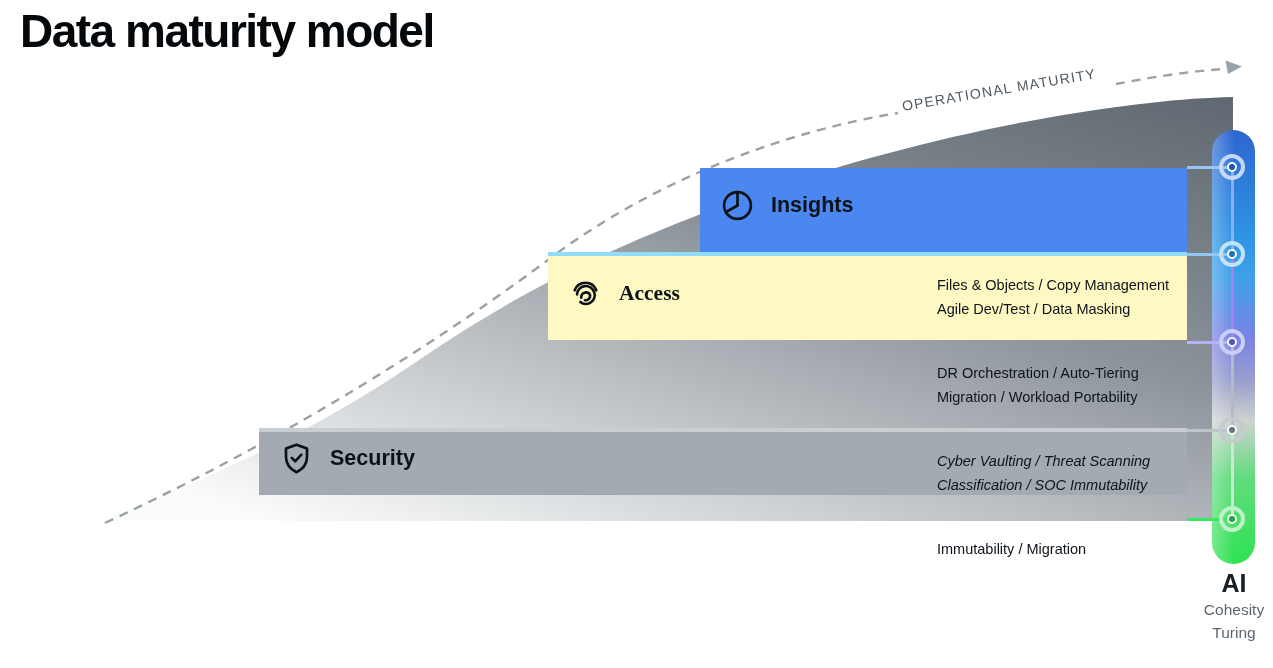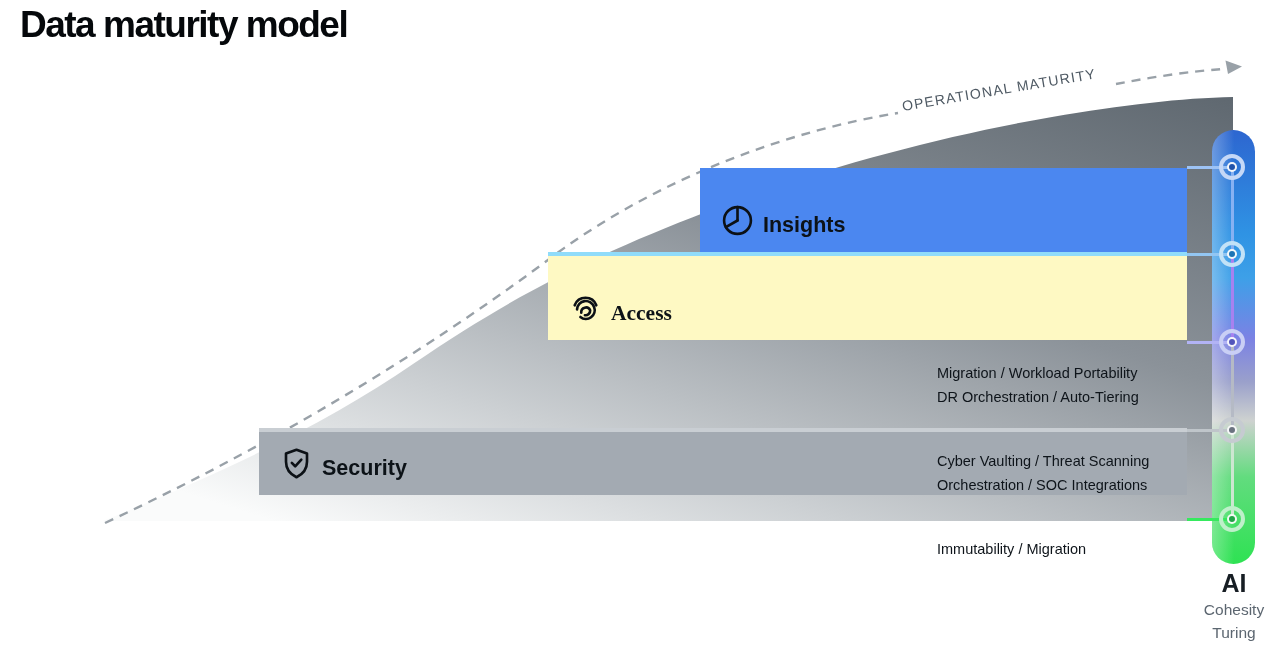--- a/index.html
+++ b/index.html
@@ -1,36 +1,36 @@
 <!DOCTYPE html>
 <html><head>
 <meta charset="utf-8">
 <style>
   html,body{margin:0;padding:0;background:#fff;}
   .stage{position:relative;width:1273px;height:668px;background:#ffffff;overflow:hidden;
          font-family:"Liberation Sans",sans-serif;}
-  .title{position:absolute;left:20px;top:4px;font-size:37px;font-weight:800;color:#05080b;
+  .title{position:absolute;left:20px;top:4px;font-size:46px;font-weight:800;color:#05080b;
          letter-spacing:-1.5px;z-index:7;}
   #bg{position:absolute;left:0;top:0;z-index:0;}
 
   
-  .bar{position:absolute;box-sizing:border-box;display:flex;align-items:flex-end;gap:8px;
+  .bar{position:absolute;box-sizing:border-box;display:flex;align-items:center;gap:16px;
        border-top:0 solid transparent;z-index:3;padding:4px 0 14px 20px;}
   .bar .lbl{font-size:21.5px;font-weight:600;color:#0c1217;white-space:nowrap;}
   .bar svg{flex:0 0 auto;display:block;}
   #bar0{left:700px;top:168px;width:487px;height:84px;border-top-width:0;}
   #bar1{left:548px;top:252px;width:639px;height:88px;border-top-width:4px;}
   #bar2{left:413px;top:340px;width:774px;height:88px;border-top-width:4px;}
   #bar3{left:259px;top:428px;width:928px;height:67px;border-top-width:4px;}
   #bar4{left:25px; top:516px;width:1162px;height:101px;border-top-width:4px;padding-bottom:18px;}
 
   
   .side{position:absolute;left:937px;z-index:4;font-size:14.5px;line-height:24px;
         color:#0e141a;font-weight:500;white-space:nowrap;}
-  #st0{top:185px;} #st1{top:273px;} #st2{top:361px;} #st3{top:449px;} #st4{top:537px;}
+  #st0{top:185px;} #st1{top:273px;} #st2{top:361px;} #st3{top:449px;font-style:italic;} #st4{top:537px;}
 
   
   .pill{position:absolute;left:1212px;top:130px;width:43px;height:434px;border-radius:22px;z-index:1;}
   .pill::after{content:"";position:absolute;inset:0;border-radius:22px;
         background:linear-gradient(90deg,rgba(255,255,255,.30),rgba(255,255,255,0) 52%);}
   .seg{position:absolute;left:1231px;width:3px;z-index:2;}
   #seg0{top:167px;height:87px;} #seg1{top:254px;height:88px;}
   #seg2{top:342px;height:88px;} #seg3{top:430px;height:89px;}
   .connector{position:absolute;left:1187px;width:46px;height:3px;z-index:5;}
   #cn0{top:165.5px;} #cn1{top:252.5px;} #cn2{top:340.5px;} #cn3{top:428.5px;} #cn4{top:517.5px;}
@@ -116,26 +116,28 @@
   </div>
   <div class="bar" id="bar3" style="background: rgb(163, 170, 178); border-top-color: rgb(201, 206, 211);">
     <svg width="35" height="35" viewBox="0 0 24 24" fill="none" stroke="#0c1116" stroke-width="1.8" stroke-linecap="round" stroke-linejoin="round">
       <path d="M12,2.6 L19.2,5.2 V10.8 C19.2,15.8 16.2,19.4 12,21.4 C7.8,19.4 4.8,15.8 4.8,10.8 V5.2 Z"></path>
       <path d="M8.8,11.6 L11.1,13.9 L15.3,9.4"></path>
     </svg>
     <span class="lbl">Security</span>
   </div>
 
   <div class="side" id="st1">
+    <div>Files &amp; Objects / Copy Management</div>
+    <div>Agile Dev/Test / Data Masking</div>
   </div>
   <div class="side" id="st2">
+    <div>DR Orchestration / Auto-Tiering</div>
     <div>Migration / Workload Portability</div>
-    <div>DR Orchestration / Auto-Tiering</div>
   </div>
   <div class="side" id="st3">
     <div>Cyber Vaulting / Threat Scanning</div>
-    <div>Orchestration / SOC Integrations</div>
+    <div>Classification / SOC Immutability</div>
   </div>
   <div class="side" id="st4">
     <div>Immutability / Migration</div>
   </div>
 
 </div>
 
 </body></html>

